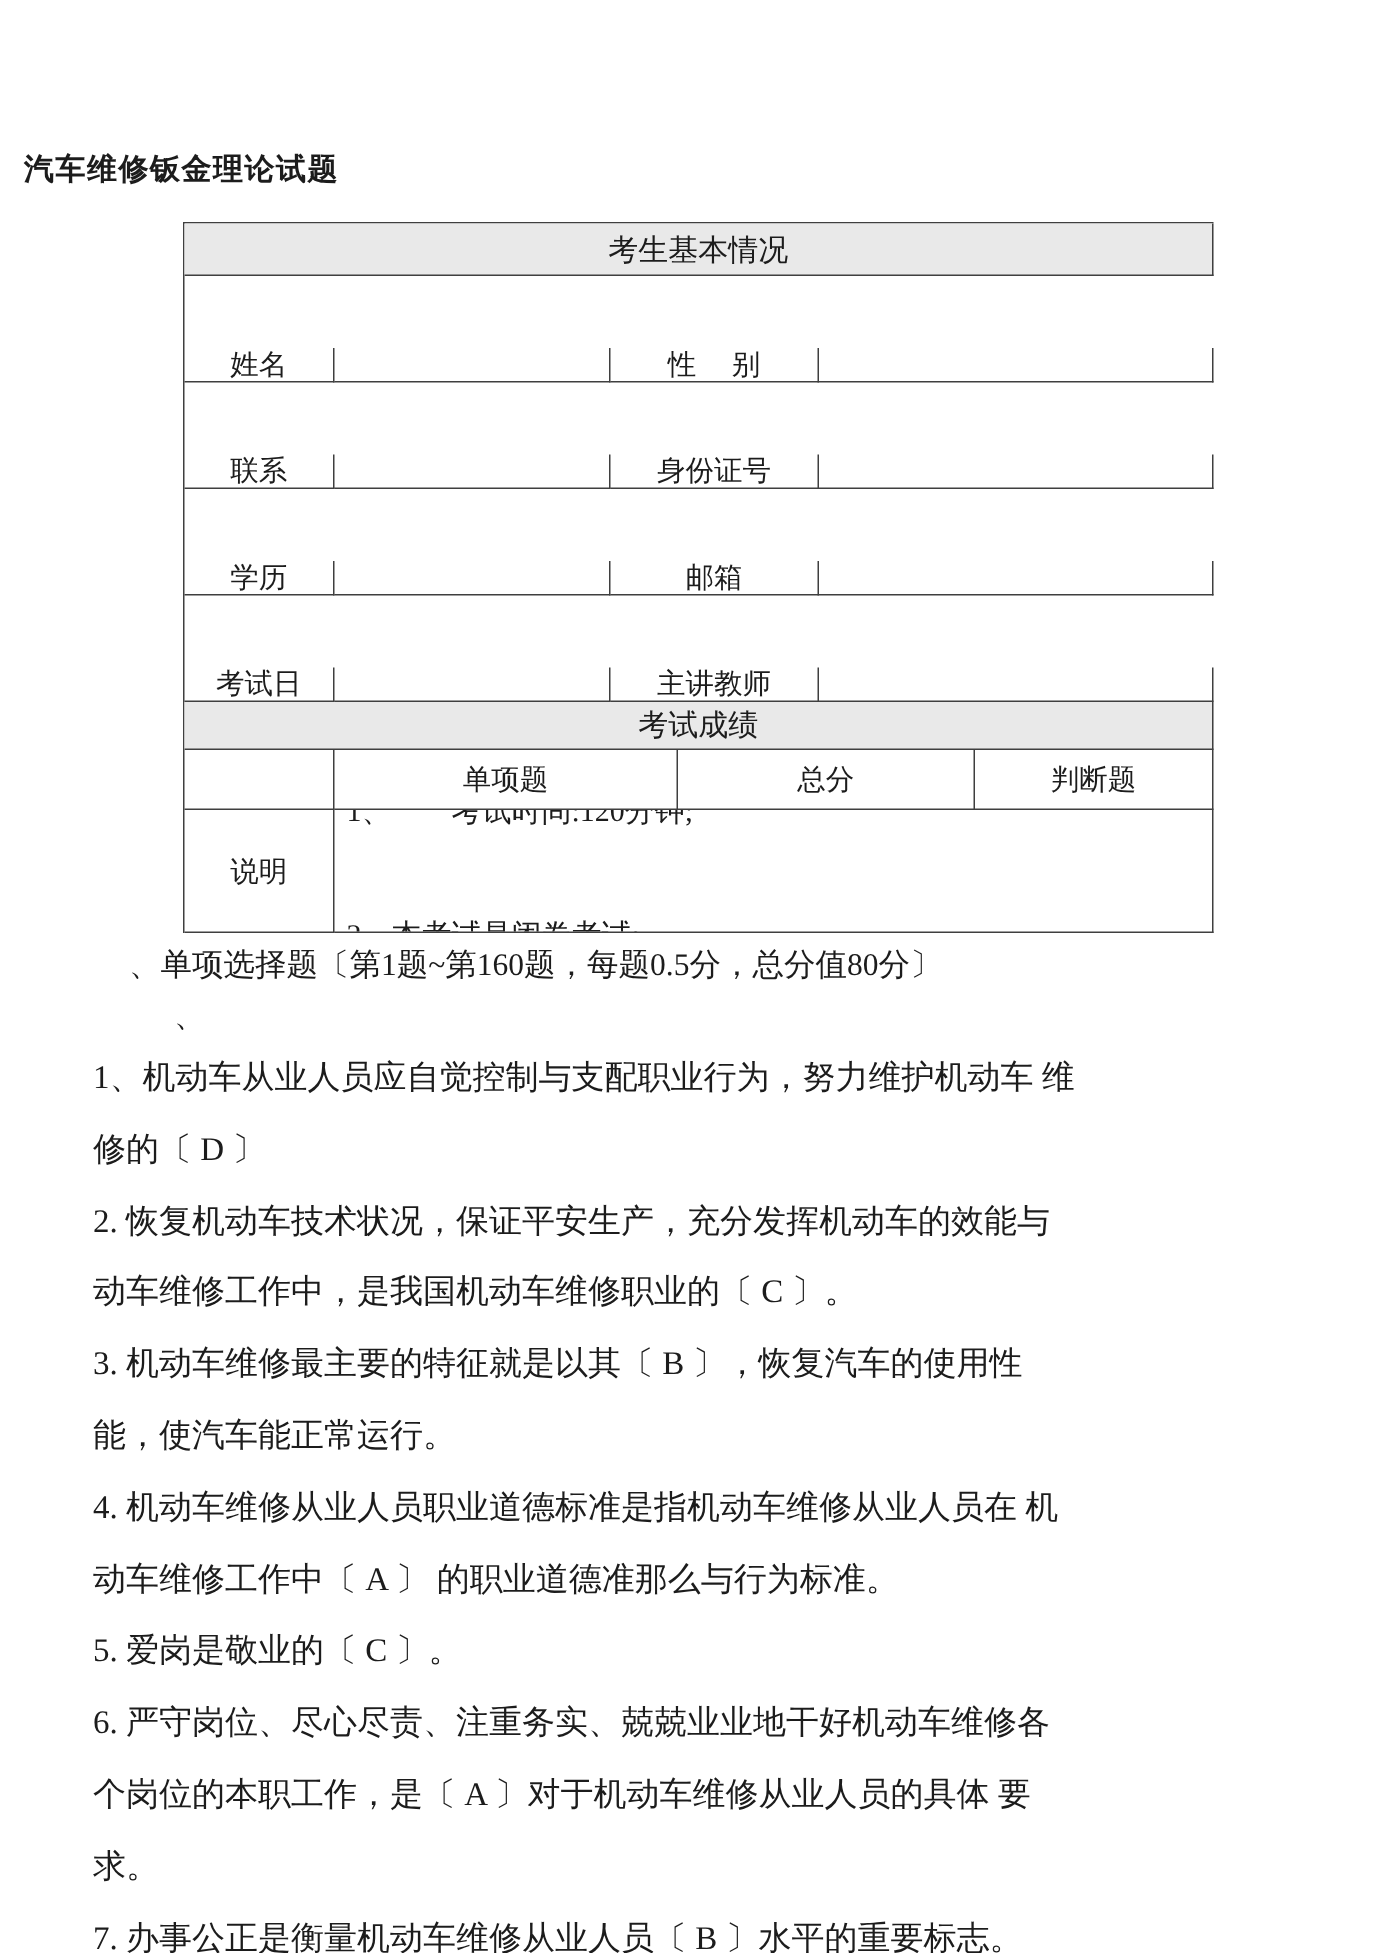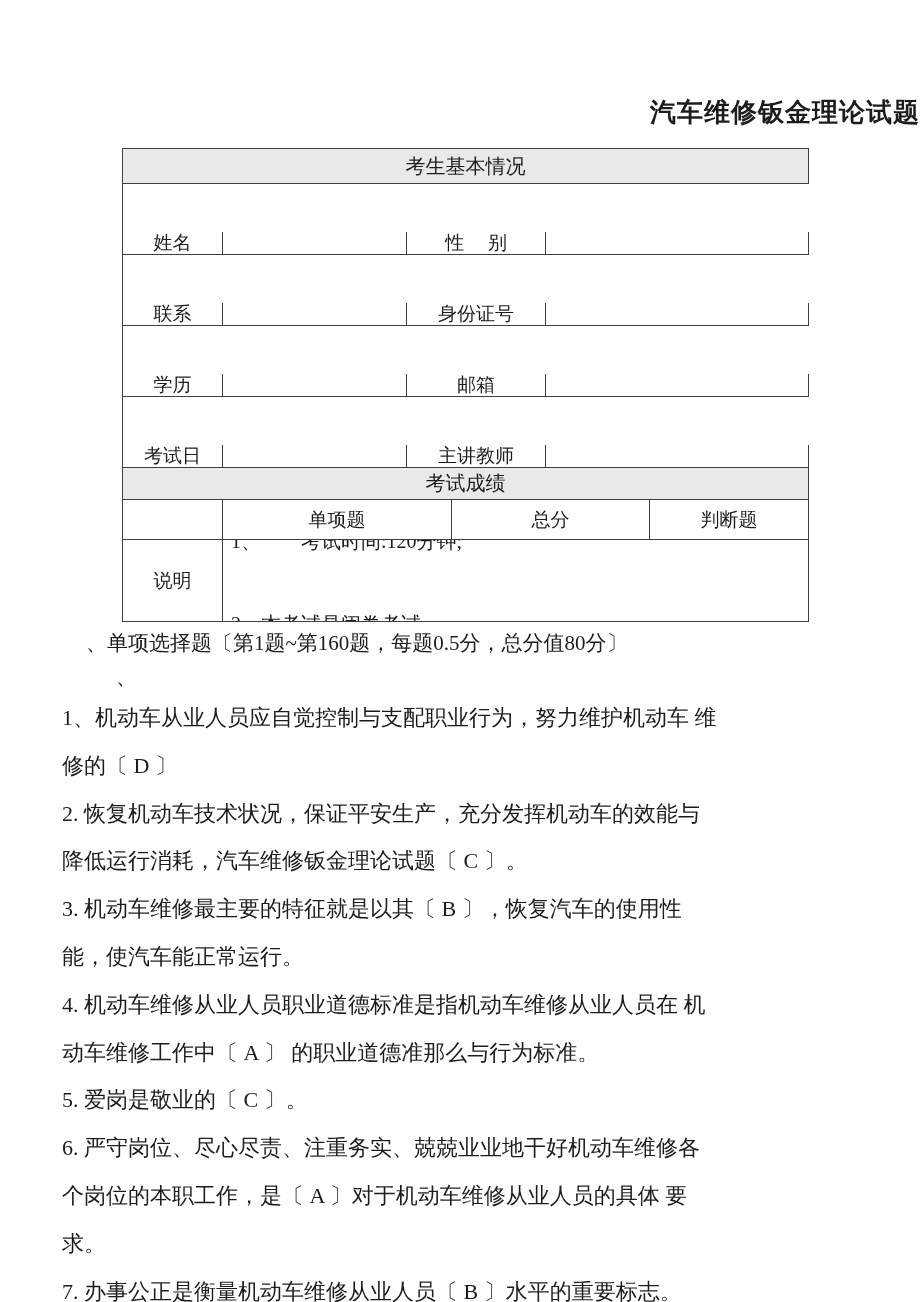--- a/index.html
+++ b/index.html
@@ -9,22 +9,22 @@
     width: 920px;
     height: 1302px;
     background: #ffffff;
     overflow: hidden;
     font-family: "Liberation Serif", "DejaVu Serif", serif;
     color: #1c1c1c;
   }
   .doc-title {
     padding-top: 96px;
     padding-left: 16px;
-    text-align: right;
-    font-size: 26px;
+    text-align: left;
+    font-size: 20px;
     font-weight: bold;
     line-height: 34px;
     letter-spacing: 1px;
     white-space: pre-wrap;
   }
   .exam-table {
     margin-left: 122px;
     margin-top: 18px;
     width: 687px;
     border-top: 1px solid #3f3f3f;
@@ -149,21 +149,21 @@
 
   <div class="intro">
     <div class="intro-line">、单项选择题〔第1题~第160题，每题0.5分，总分值80分〕</div>
     <div class="intro-line indent">、</div>
   </div>
 
   <div class="questions">
     <div class="q-line">1、机动车从业人员应自觉控制与支配职业行为，努力维护机动车 维</div>
     <div class="q-line">修的〔 D 〕</div>
     <div class="q-line">2. 恢复机动车技术状况，保证平安生产，充分发挥机动车的效能与</div>
-    <div class="q-line">降低运行消耗，汽车维修钣金理论试题〔 C 〕。</div>
+    <div class="q-line">动车维修工作中，是我国机动车维修职业的〔 C 〕。</div>
     <div class="q-line">3. 机动车维修最主要的特征就是以其〔 B 〕，恢复汽车的使用性</div>
     <div class="q-line">能，使汽车能正常运行。</div>
     <div class="q-line">4. 机动车维修从业人员职业道德标准是指机动车维修从业人员在 机</div>
     <div class="q-line">动车维修工作中〔 A 〕 的职业道德准那么与行为标准。</div>
     <div class="q-line">5. 爱岗是敬业的〔 C 〕。</div>
     <div class="q-line">6. 严守岗位、尽心尽责、注重务实、兢兢业业地干好机动车维修各</div>
     <div class="q-line">个岗位的本职工作，是〔 A 〕对于机动车维修从业人员的具体 要</div>
     <div class="q-line">求。</div>
     <div class="q-line">7. 办事公正是衡量机动车维修从业人员〔 B 〕水平的重要标志。</div>
   </div>

